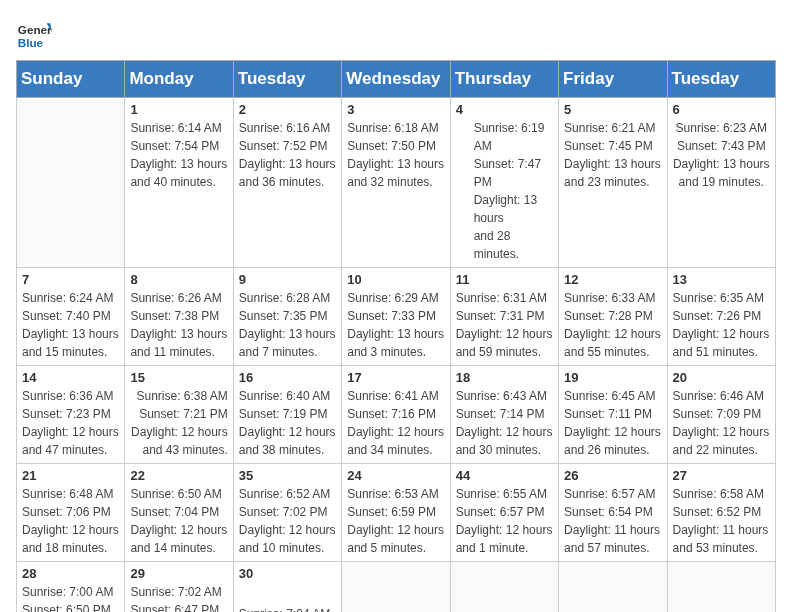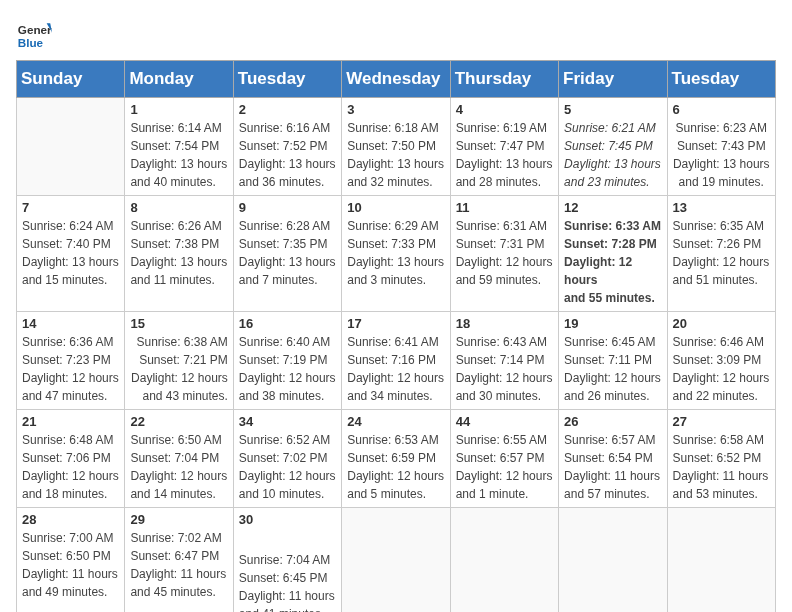--- a/index.html
+++ b/index.html
@@ -124,28 +124,28 @@
         </td>
         <td>
           <span class="day-number">3</span>
           <div class="day-info" style="white-space: pre-line;">Sunrise: 6:18 AM
 Sunset: 7:50 PM
 Daylight: 13 hours
 and 32 minutes.</div>
         </td>
         <td>
           <span class="day-number">4</span>
-          <div class="day-info" style="white-space: pre-line;">Sunrise: 6:19 AM
+          <div class="day-info" style="white-space: pre-line; margin-left: 18px;">Sunrise: 6:19 AM
 Sunset: 7:47 PM
 Daylight: 13 hours
 and 28 minutes.</div>
         </td>
         <td>
           <span class="day-number">5</span>
-          <div class="day-info" style="white-space: pre-line; font-style: italic;">Sunrise: 6:21 AM
+          <div class="day-info" style="white-space: pre-line;">Sunrise: 6:21 AM
 Sunset: 7:45 PM
 Daylight: 13 hours
 and 23 minutes.</div>
         </td>
         <td>
           <span class="day-number">6</span>
           <div class="day-info" style="white-space: pre-line; text-align: center;">Sunrise: 6:23 AM
 Sunset: 7:43 PM
 Daylight: 13 hours
 and 19 minutes.</div>
@@ -182,21 +182,21 @@
         </td>
         <td>
           <span class="day-number">11</span>
           <div class="day-info" style="white-space: pre-line;">Sunrise: 6:31 AM
 Sunset: 7:31 PM
 Daylight: 12 hours
 and 59 minutes.</div>
         </td>
         <td>
           <span class="day-number">12</span>
-          <div class="day-info" style="white-space: pre-line; font-weight: bold;">Sunrise: 6:33 AM
+          <div class="day-info" style="white-space: pre-line;">Sunrise: 6:33 AM
 Sunset: 7:28 PM
 Daylight: 12 hours
 and 55 minutes.</div>
         </td>
         <td>
           <span class="day-number">13</span>
           <div class="day-info" style="white-space: pre-line;">Sunrise: 6:35 AM
 Sunset: 7:26 PM
 Daylight: 12 hours
 and 51 minutes.</div>
@@ -241,42 +241,42 @@
         <td>
           <span class="day-number">19</span>
           <div class="day-info" style="white-space: pre-line;">Sunrise: 6:45 AM
 Sunset: 7:11 PM
 Daylight: 12 hours
 and 26 minutes.</div>
         </td>
         <td>
           <span class="day-number">20</span>
           <div class="day-info" style="white-space: pre-line;">Sunrise: 6:46 AM
-Sunset: 3:09 PM
+Sunset: 7:09 PM
 Daylight: 12 hours
 and 22 minutes.</div>
         </td>
       </tr>
       <tr>
         <td>
           <span class="day-number">21</span>
           <div class="day-info" style="white-space: pre-line;">Sunrise: 6:48 AM
 Sunset: 7:06 PM
 Daylight: 12 hours
 and 18 minutes.</div>
         </td>
         <td>
           <span class="day-number">22</span>
           <div class="day-info" style="white-space: pre-line;">Sunrise: 6:50 AM
 Sunset: 7:04 PM
 Daylight: 12 hours
 and 14 minutes.</div>
         </td>
         <td>
-          <span class="day-number">34</span>
+          <span class="day-number">35</span>
           <div class="day-info" style="white-space: pre-line;">Sunrise: 6:52 AM
 Sunset: 7:02 PM
 Daylight: 12 hours
 and 10 minutes.</div>
         </td>
         <td>
           <span class="day-number">24</span>
           <div class="day-info" style="white-space: pre-line;">Sunrise: 6:53 AM
 Sunset: 6:59 PM
 Daylight: 12 hours

